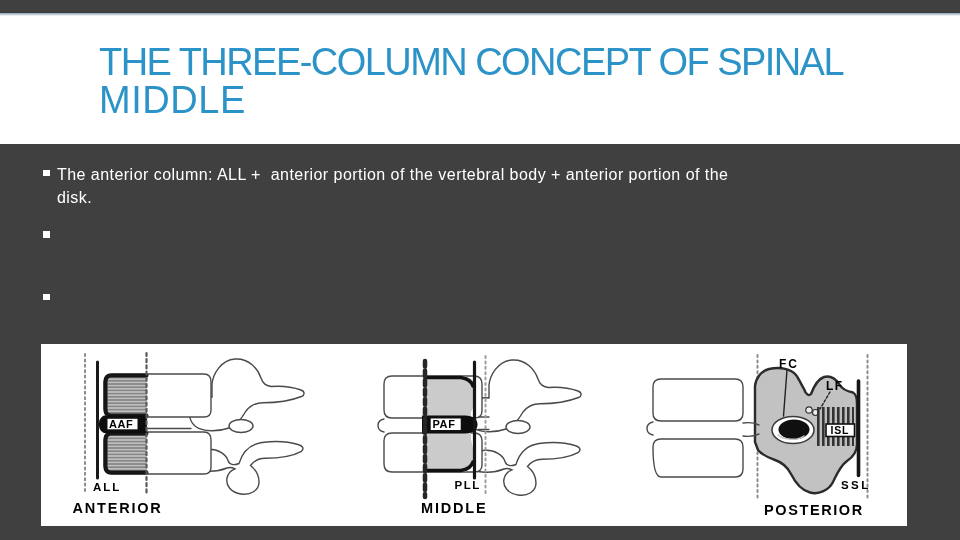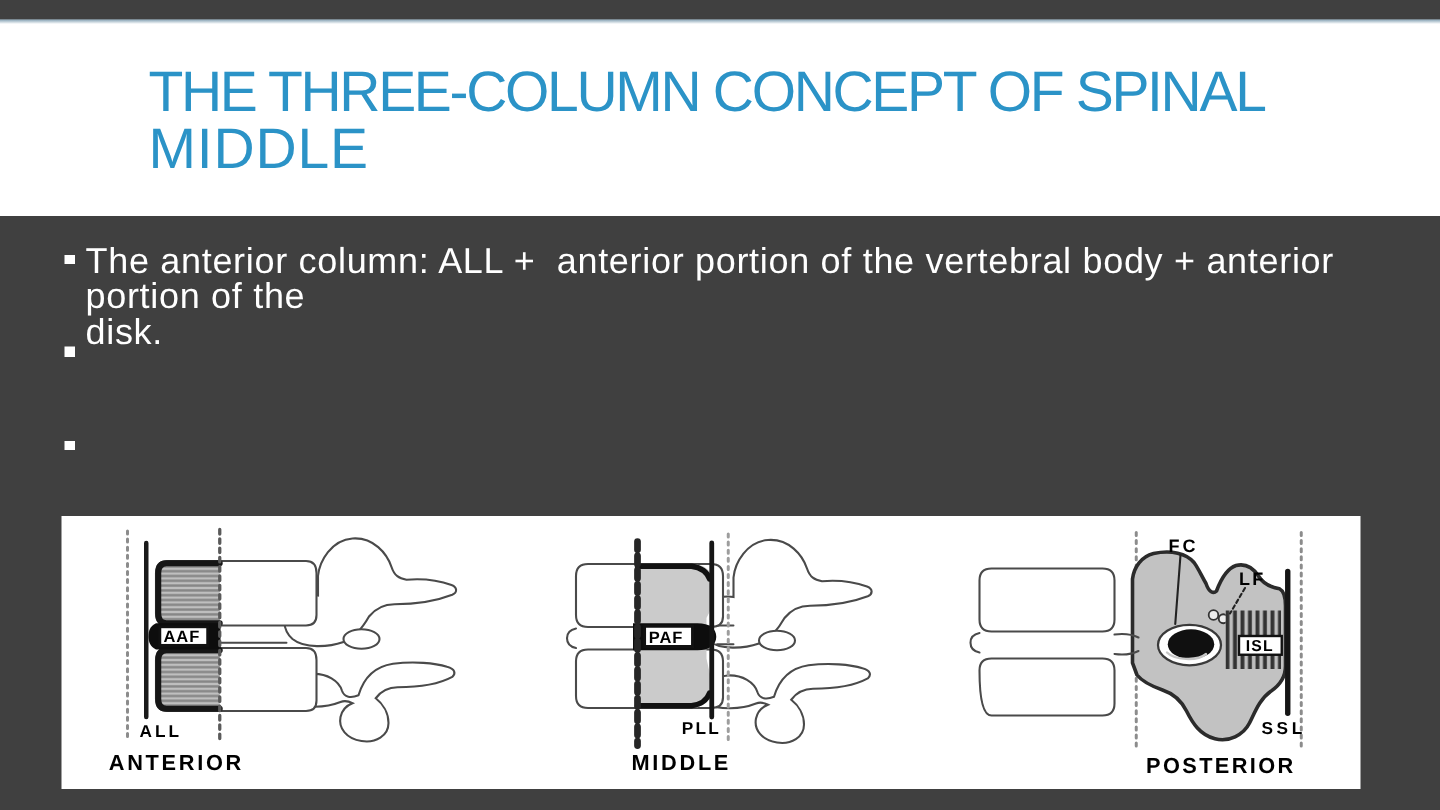--- a/index.html
+++ b/index.html
@@ -1,21 +1,21 @@
 <!DOCTYPE html>
 <html><head>
 <meta charset="utf-8">
 <style>
 html,body{margin:0;padding:0;}
 .slide{position:relative;width:960px;height:540px;background:#404040;overflow:hidden;font-family:"Liberation Sans",sans-serif;}
 .band{position:absolute;top:13px;left:0;width:960px;height:130.5px;background:#ffffff;}
 .band:before{content:"";position:absolute;top:0;left:0;right:0;height:3px;background:linear-gradient(rgba(12,70,105,.5),rgba(12,70,105,0));}
 
 .title{position:absolute;left:99px;top:44.3px;font-size:38px;line-height:37.5px;color:#2b93c7;letter-spacing:-1.55px;}
-.b{position:absolute;left:57px;width:880px;font-size:24px;line-height:23.2px;color:#ffffff;letter-spacing:0.46px;}
+.b{position:absolute;left:57px;width:880px;font-size:16px;line-height:23.2px;color:#ffffff;letter-spacing:0.46px;}
 .sq{position:absolute;left:43px;width:6.5px;height:6.5px;background:#ffffff;}
 .panel{position:absolute;left:41px;top:344px;width:866px;height:182px;background:#ffffff;filter:grayscale(1);}
 .dlbl{font-weight:bold;fill:#000;}
 </style>
 </head>
 <body>
 <div class="slide">
   <div class="band"></div>
   <div class="title">THE THREE-COLUMN CONCEPT OF SPINAL<br><span style="letter-spacing:0.55px">MIDDLE</span></div>
   <div class="sq" style="top:169.6px"></div>

